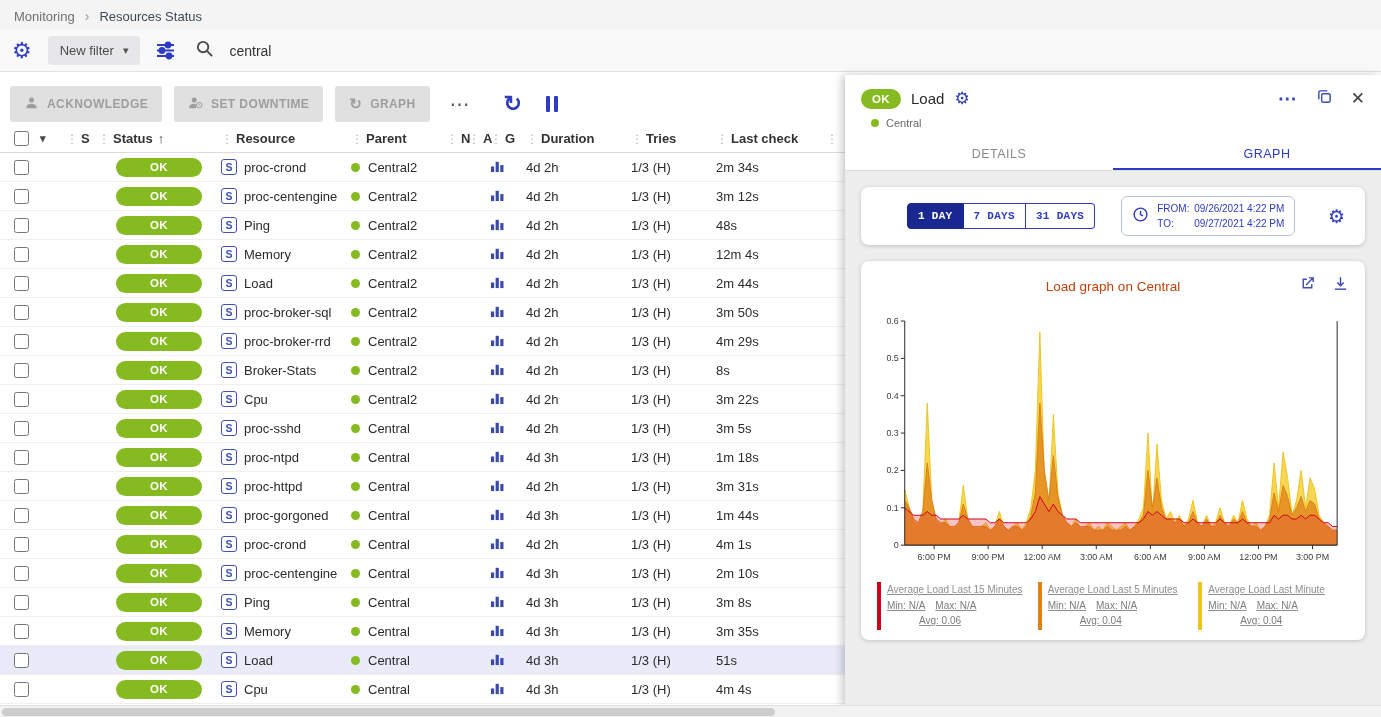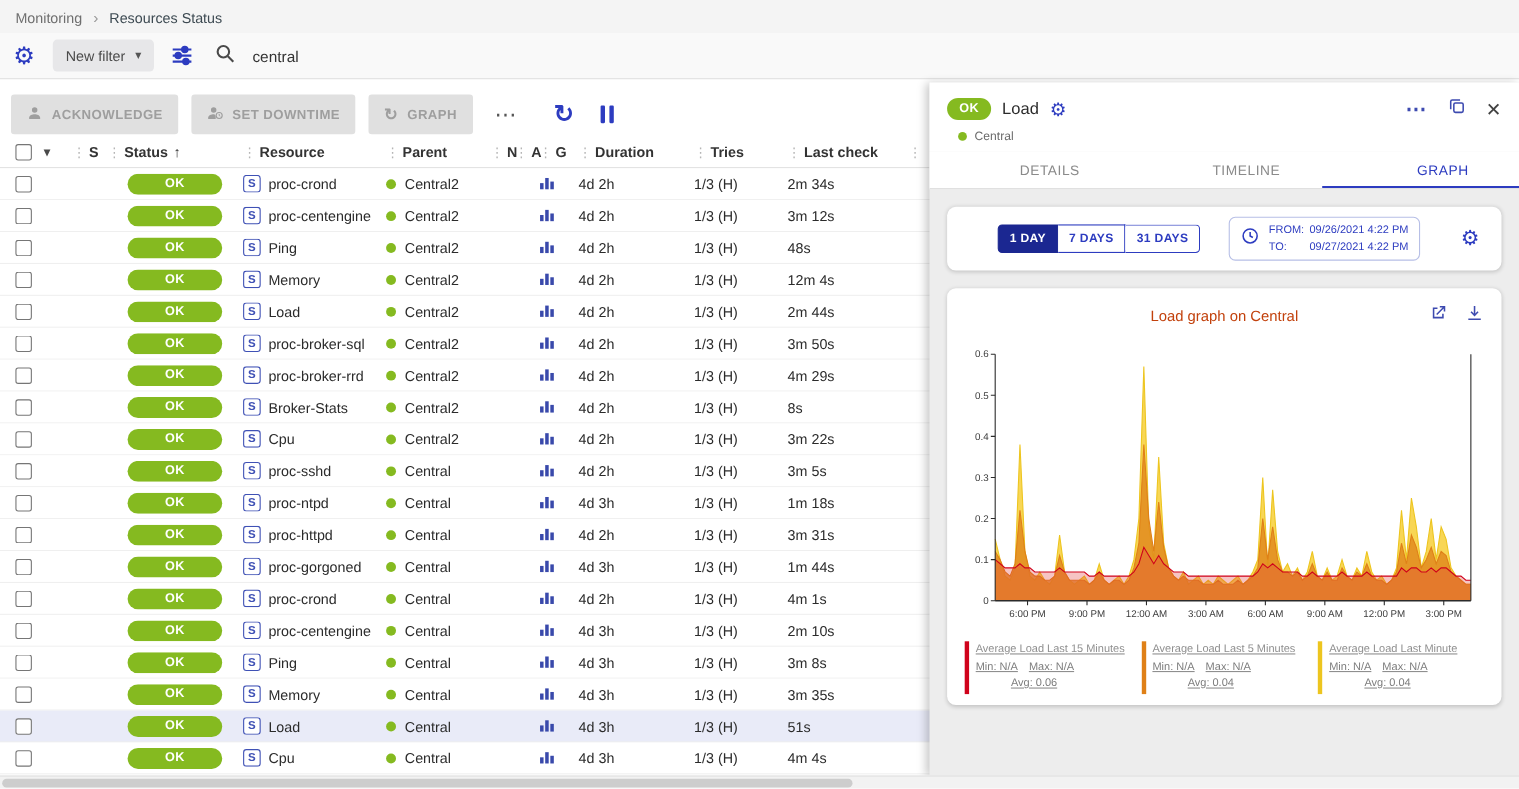--- a/index.html
+++ b/index.html
@@ -82,21 +82,21 @@
   .sub-row .dot { width:8px; height:8px; margin:0; }
   .tabs { display:flex; background:#fff; border-bottom:1px solid #ddd; height:34px; }
   .tab { flex:1; display:flex; align-items:center; justify-content:center; font-size:12.5px;
     letter-spacing:.5px; color:#8a8a8a; cursor:pointer;padding-left:40px; }
   .tab.active { color:#2d3cc0; font-weight:500; box-shadow:inset 0 -2px 0 #2d3cc0; }
   .panel-body { padding:16px; flex:1; overflow:hidden; }
   .card { background:#fff; border-radius:8px; box-shadow:0 1px 4px rgba(0,0,0,.18); }
   .period-card { display:flex; align-items:center; padding:9px 14px; }
   .btn-group { display:flex; margin-left:32px; }
   .pbtn { border:1px solid #2d3cc0; color:#2d3cc0; background:#fff; font-size:11px; font-weight:bold;
-    letter-spacing:.3px; padding:6px 10px; font-family:Liberation Sans, sans-serif; cursor:pointer; }
+    letter-spacing:.3px; padding:6px 10px; font-family:Liberation Mono, monospace; cursor:pointer; }
   .pbtn.first { border-radius:4px 0 0 4px; }
   .pbtn.mid { border-left:none; }
   .pbtn.last { border-radius:0 4px 4px 0; border-left:none; }
   .pbtn.active { background:#1b2791; color:#fff; border-color:#1b2791; }
   .datebox { display:flex; align-items:center; gap:8px; border:1px solid #b7bfe6; border-radius:6px;
     padding:4px 10px; margin-left:26px; }
   .datebox .lines { font-size:10px; color:#2d3cc0; font-weight:500; line-height:1.5; }
   .datebox .lbl { display:inline-block; min-width:37px; }
   .gear-right { color:#2d3cc0; font-size:19px; margin-left:auto; margin-right:6px; }
   .graph-card { margin-top:16px; padding:12px 10px 10px; position:relative; }
@@ -888,21 +888,20 @@
         </span>
       </div>
       <div class="sub-row">
         <span class="dot"></span>
         <span>Central</span>
       </div>
     </div>
 
     <div class="tabs">
       <div class="tab">DETAILS</div>
-      <div class="tab">TIMELINE</div>
       <div class="tab active">GRAPH</div>
     </div>
 
     <div class="panel-body">
       <div class="card period-card">
         <div class="btn-group">
           <button class="pbtn first active">1 DAY</button>
           <button class="pbtn mid">7 DAYS</button>
           <button class="pbtn last">31 DAYS</button>
         </div>

